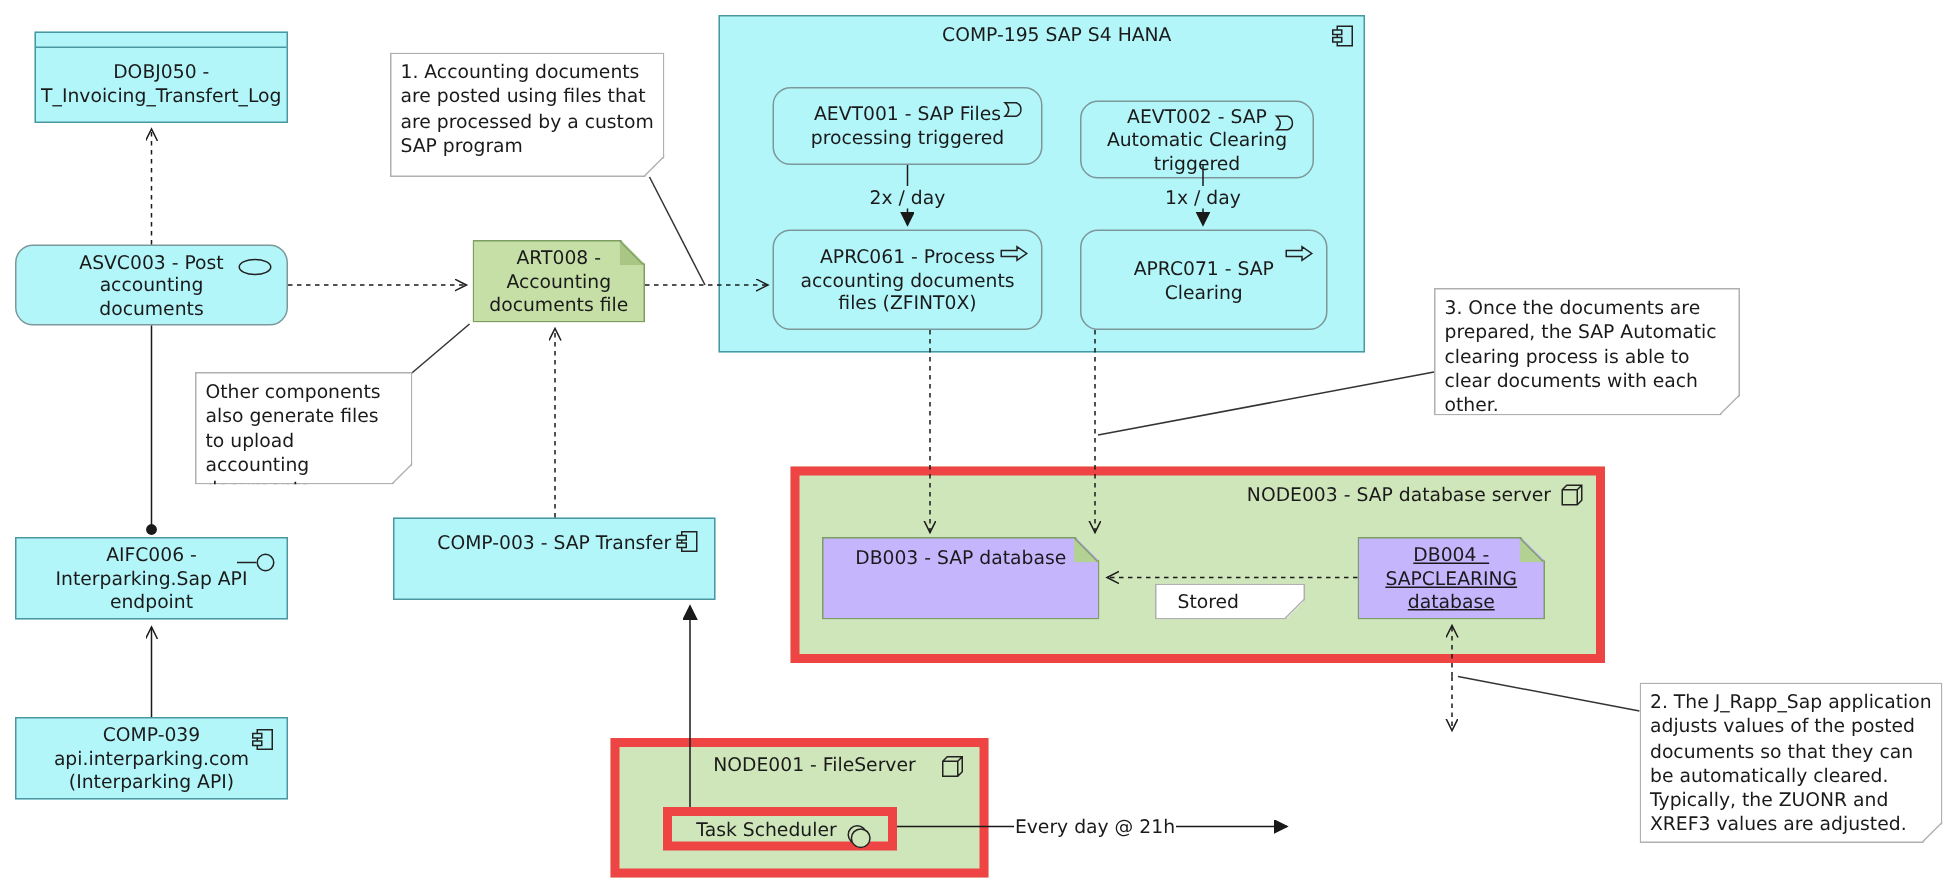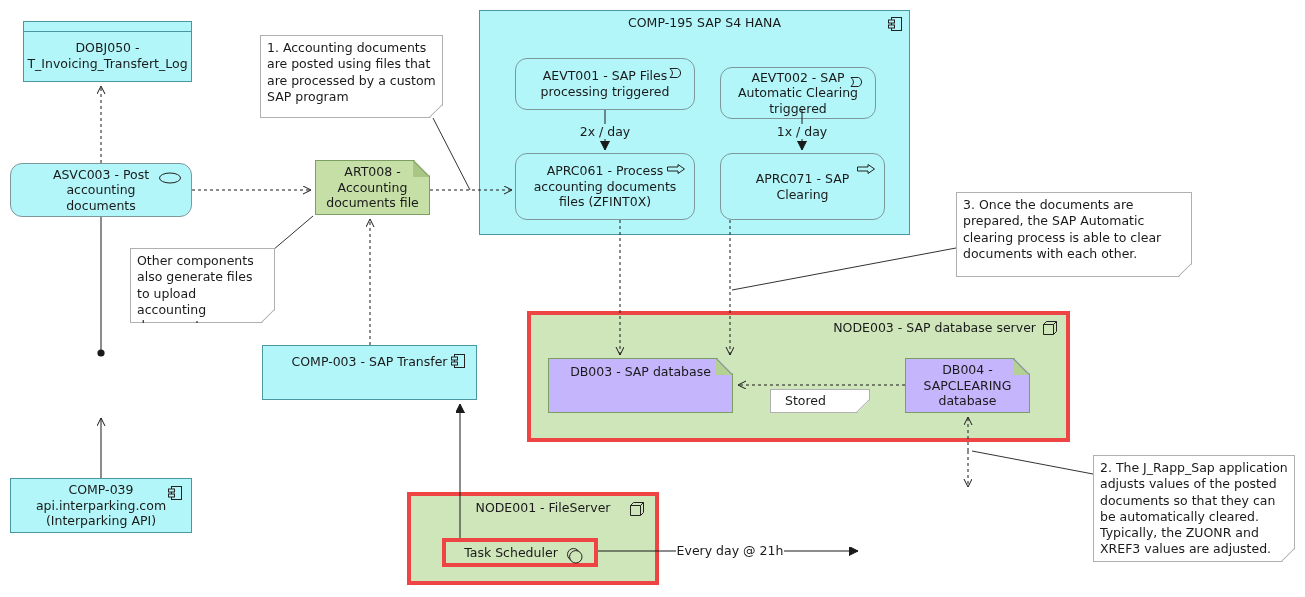--- a/index.html
+++ b/index.html
@@ -1,21 +1,21 @@
 <!DOCTYPE html>
 <html><head>
 <meta charset="utf-8">
 <style>
   html,body{margin:0;padding:0;background:#fff;}
   .canvas{position:relative;width:1305px;height:597px;background:#fff;
     font-family:"DejaVu Sans","Liberation Sans",sans-serif;font-size:12.5px;color:#1a1a1a;overflow:hidden;}
   .box{position:absolute;box-sizing:border-box;}
   .cyan{background:#b3f6f9;border:1px solid #4b97a1;}
   .rbox{background:#b3f6f9;border:1px solid #7d989b;border-radius:12px;}
-  .greenc{background:#cfe5ba;border:4px solid #ef4444;}
+  .greenc{background:#cfe5ba;border:6px solid #ef4444;}
   .lbl{white-space:pre-line;text-align:center;line-height:1.25;}
   .cc{display:flex;align-items:center;justify-content:center;}
   .ct{display:flex;align-items:flex-start;justify-content:center;}
   .ctitle{position:absolute;top:4px;left:0;right:16px;text-align:center;padding-left:36px;}
   .rtitle{position:absolute;top:5px;right:30px;text-align:right;}
   .icon{position:absolute;pointer-events:none;}
   .artifact{background:#c4b5fd;border:1px solid #7d9e63;
     clip-path:polygon(0 0,calc(100% - 16px) 0,100% 16px,100% 100%,0 100%);}
   .artifact::before{content:'';position:absolute;top:0;right:0;width:16px;height:16px;
     background:#b4d194;clip-path:polygon(0 0,100% 100%,0 100%);}
@@ -76,20 +76,31 @@
     <div class="lbl">ASVC003 - Post
 accounting
 documents</div>
     <div class="icon" style="right:9px;top:8px;">
       <svg width="24" height="12" viewBox="0 0 24 12">
           <ellipse cx="12" cy="6" rx="10.5" ry="5" fill="none" stroke="#222"></ellipse>
         </svg>
     </div>
   </div>
 
+  <div class="box cyan cc" style="left:10px;top:358px;width:182px;height:55px;">
+    <div class="lbl">AIFC006 -
+Interparking.Sap API
+endpoint</div>
+    <div class="icon" style="right:7px;top:9px;">
+      <svg width="26" height="14" viewBox="0 0 26 14">
+          <line x1="0" y1="7" x2="13" y2="7" stroke="#222"></line>
+          <circle cx="19" cy="7" r="5.5" fill="none" stroke="#222"></circle>
+        </svg>
+    </div>
+  </div>
 
   <div class="box cyan cc" style="left:10px;top:478px;width:182px;height:55px;">
     <div class="lbl">COMP-039
 api.interparking.com
 (Interparking API)</div>
     <div class="icon" style="right:8px;top:6px;">
       <svg width="16" height="16" viewBox="0 0 16 16">
           <rect x="4.5" y="1.5" width="10" height="13" fill="none" stroke="#222"></rect>
           <rect x="1.5" y="4" width="6" height="3" fill="#b3f6f9" stroke="#222"></rect>
           <rect x="1.5" y="9" width="6" height="3" fill="#b3f6f9" stroke="#222"></rect>
@@ -153,21 +164,21 @@
       <svg width="20" height="14" viewBox="0 0 20 14">
           <path d="M1.5,5 H12 V2.5 L18.5,7 L12,11.5 V9 H1.5 Z" fill="none" stroke="#222"></path>
         </svg>
     </div>
   </div>
 
   <div class="box artifact ct" style="left:548px;top:358px;width:185px;height:55px;padding-top:5px;">
     <div class="lbl">DB003 - SAP database</div>
   </div>
 
-  <div class="box artifact ct" style="left:905px;top:358px;width:125px;height:55px;padding-top:3px;">
+  <div class="box artifact ct" style="left:905px;top:358px;width:125px;height:55px;padding-top:3px;text-decoration:underline;">
     <div class="lbl">DB004 -
 SAPCLEARING
 database</div>
   </div>
 
   <div class="box greenc cc" style="left:442px;top:538px;width:156px;height:29px;">
     <div class="lbl" style="margin-right:18px;">Task Scheduler</div>
     <div class="icon" style="right:8px;top:5px;">
       <svg width="20" height="20" viewBox="0 0 20 20">
           <circle cx="7.5" cy="7.5" r="6" fill="none" stroke="#222"></circle>
@@ -213,21 +224,21 @@
   </svg>
 
   <div class="note" style="left:260px;top:35px;width:183px;height:83px;">
     <span>1. Accounting documents are posted using files that are processed by a custom SAP program</span>
   </div>
 
   <div class="note" style="left:130px;top:248px;width:145px;height:75px;">
     <span>Other components also generate files to upload accounting documents</span>
   </div>
 
-  <div class="note" style="left:956px;top:192px;width:236px;height:85px;">
+  <div class="note" style="left:956px;top:192px;width:204px;height:85px;">
     <span>3. Once the documents are prepared, the SAP Automatic clearing process is able to clear documents with each other.</span>
   </div>
 
   <div class="note" style="left:1093px;top:455px;width:202px;height:107px;">
     <span>2. The J_Rapp_Sap application adjusts values of the posted documents so that they can be automatically cleared. Typically, the ZUONR and XREF3 values are adjusted.</span>
   </div>
 
   <div class="note" style="left:770px;top:389px;width:100px;height:24px;padding:3px 14px;">
     <span>Stored</span>
   </div>

